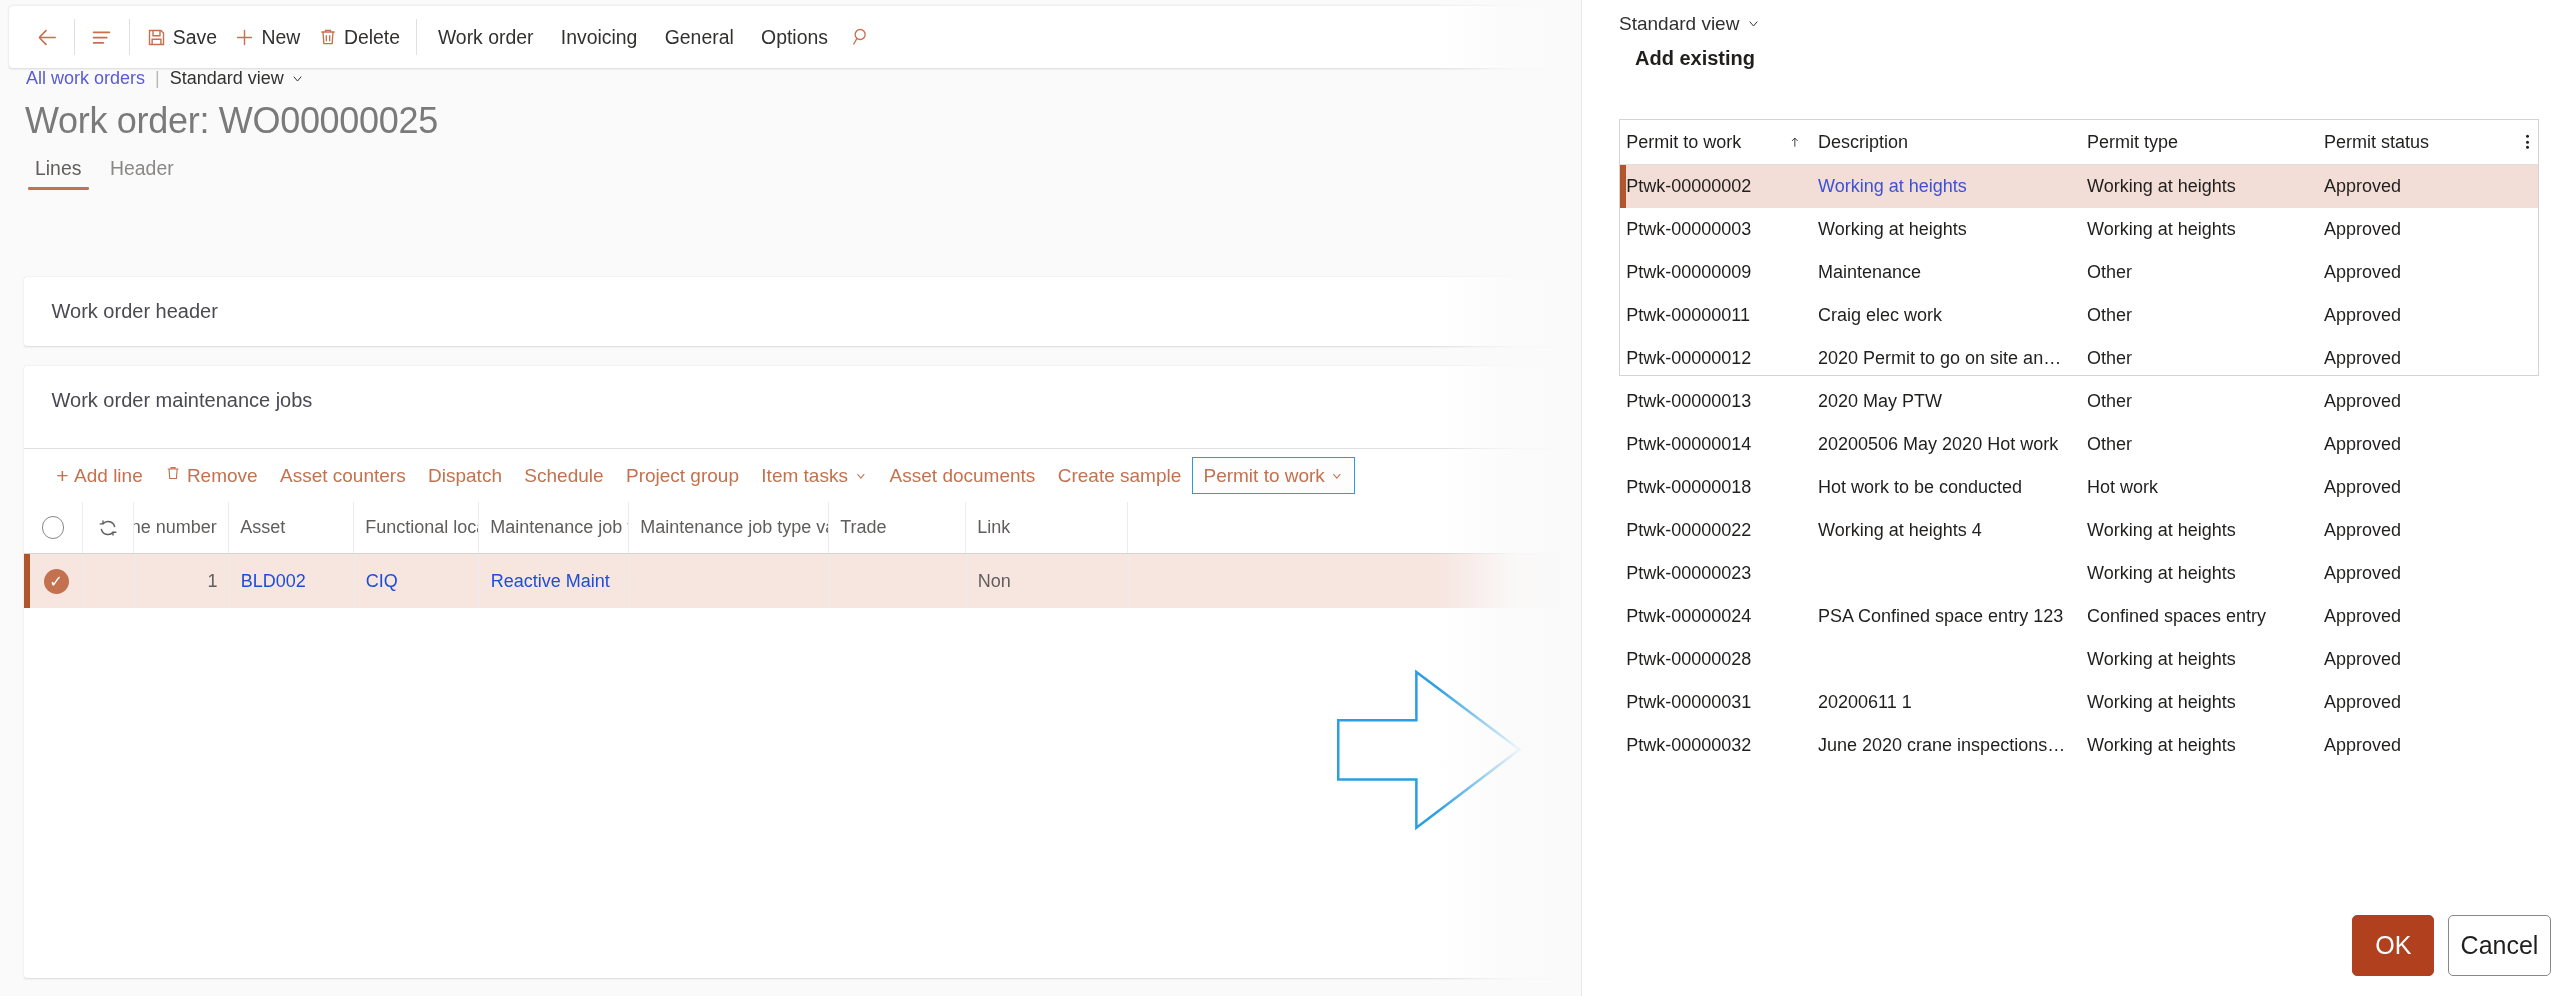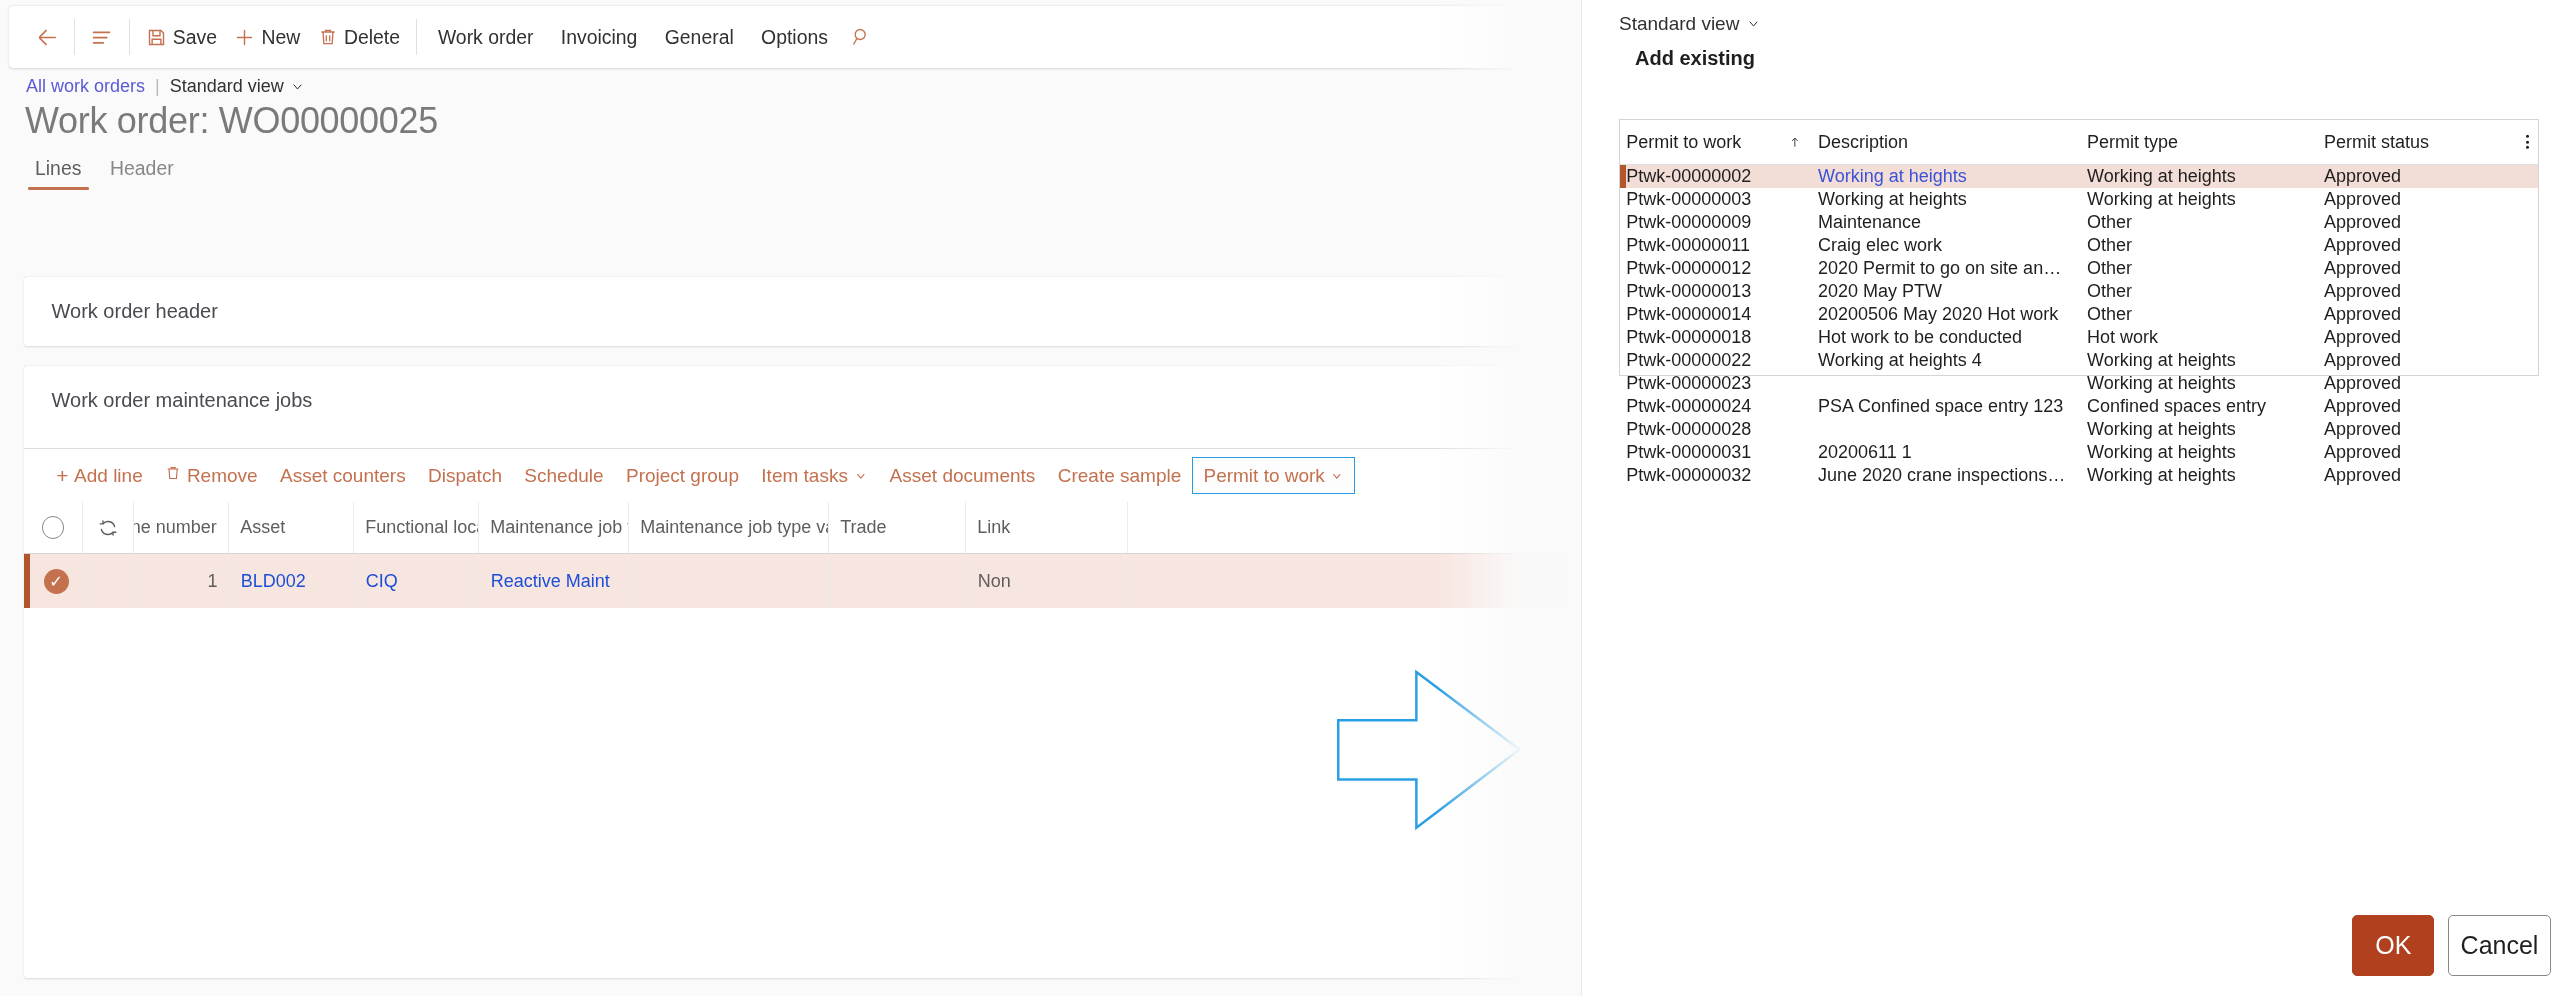--- a/index.html
+++ b/index.html
@@ -32,21 +32,21 @@
   .cb-item {
     display: flex; align-items: center; gap: 6.2px;
     height: 39px; padding: 0 8.7px; cursor: pointer; white-space: nowrap;
   }
   .cb-item .lbl { font-size: 19.4px; color: #323130; }
   .cb-glyph { color: #c4714f; display: flex; align-items: center; }
   .cb-text-item { padding: 0 13.7px; }
 
   
   .crumbs {
-    position: absolute; left: 26px; top: 76px;
+    position: absolute; left: 26px; top: 68px;
     display: flex; align-items: center; gap: 10px; font-size: 18px;
   }
   .crumbs .link { color: #5a5ad8; cursor: pointer; }
   .crumbs .pipe { color: #b9b9b9; }
   .crumbs .viewsel { color: #323130; cursor: pointer; display:flex; align-items:center; gap:6.2px;}
 
   .page-title {
     position: absolute; left: 25px; top: 100px;
     font-size: 36px; color: #7a7a7a; font-weight: 400; letter-spacing: -0.3px;
   }
@@ -142,21 +142,21 @@
   }
   .dlg-grid {
     position:absolute; left: 37px; top: 119px; width: 920px; height: 257px;
     border: 0.6px solid #d6d4d2; background:#fff;
   }
   .pg-head {
     display:flex; align-items:center; height: 45px;
     border-bottom: 0.6px solid #e1dfdd; padding-left: 0px; position: relative;
   }
   .pg-head .pg-cell { font-size: 18px; color: #201f1e; font-weight: 400; }
-  .pg-row { display:flex; align-items:center; height: 23px; position: relative; }
+  .pg-row { display:flex; align-items:center; height: 43px; position: relative; }
   .pg-row.selected { background: #f2ddd7; }
   .pg-row.selected .pg-marker { background:#b1562c; }
   .pg-marker { position:absolute; left:0; top:0; bottom:0; width: 5.6px; background: transparent; }
   .pg-cell { padding: 0 0 0 5px; font-size: 18px; color: #201f1e; white-space: nowrap; overflow: hidden; text-overflow: ellipsis; }
   .pg-c1 { width: 156px; padding-left: 6.2px; }
   .pg-sort { width: 37px; display:flex; justify-content:center; color:#201f1e; font-size: 17px; }
   .pg-c2 { width: 269px; }
   .pg-c3 { width: 237px; }
   .pg-c4 { width: 187px; }
   .pg-kebab { position:absolute; right: 8.7px; top: 50%; transform: translateY(-50%); color:#201f1e; font-size: 19px; line-height: .7; letter-spacing: 0; cursor:pointer;}

